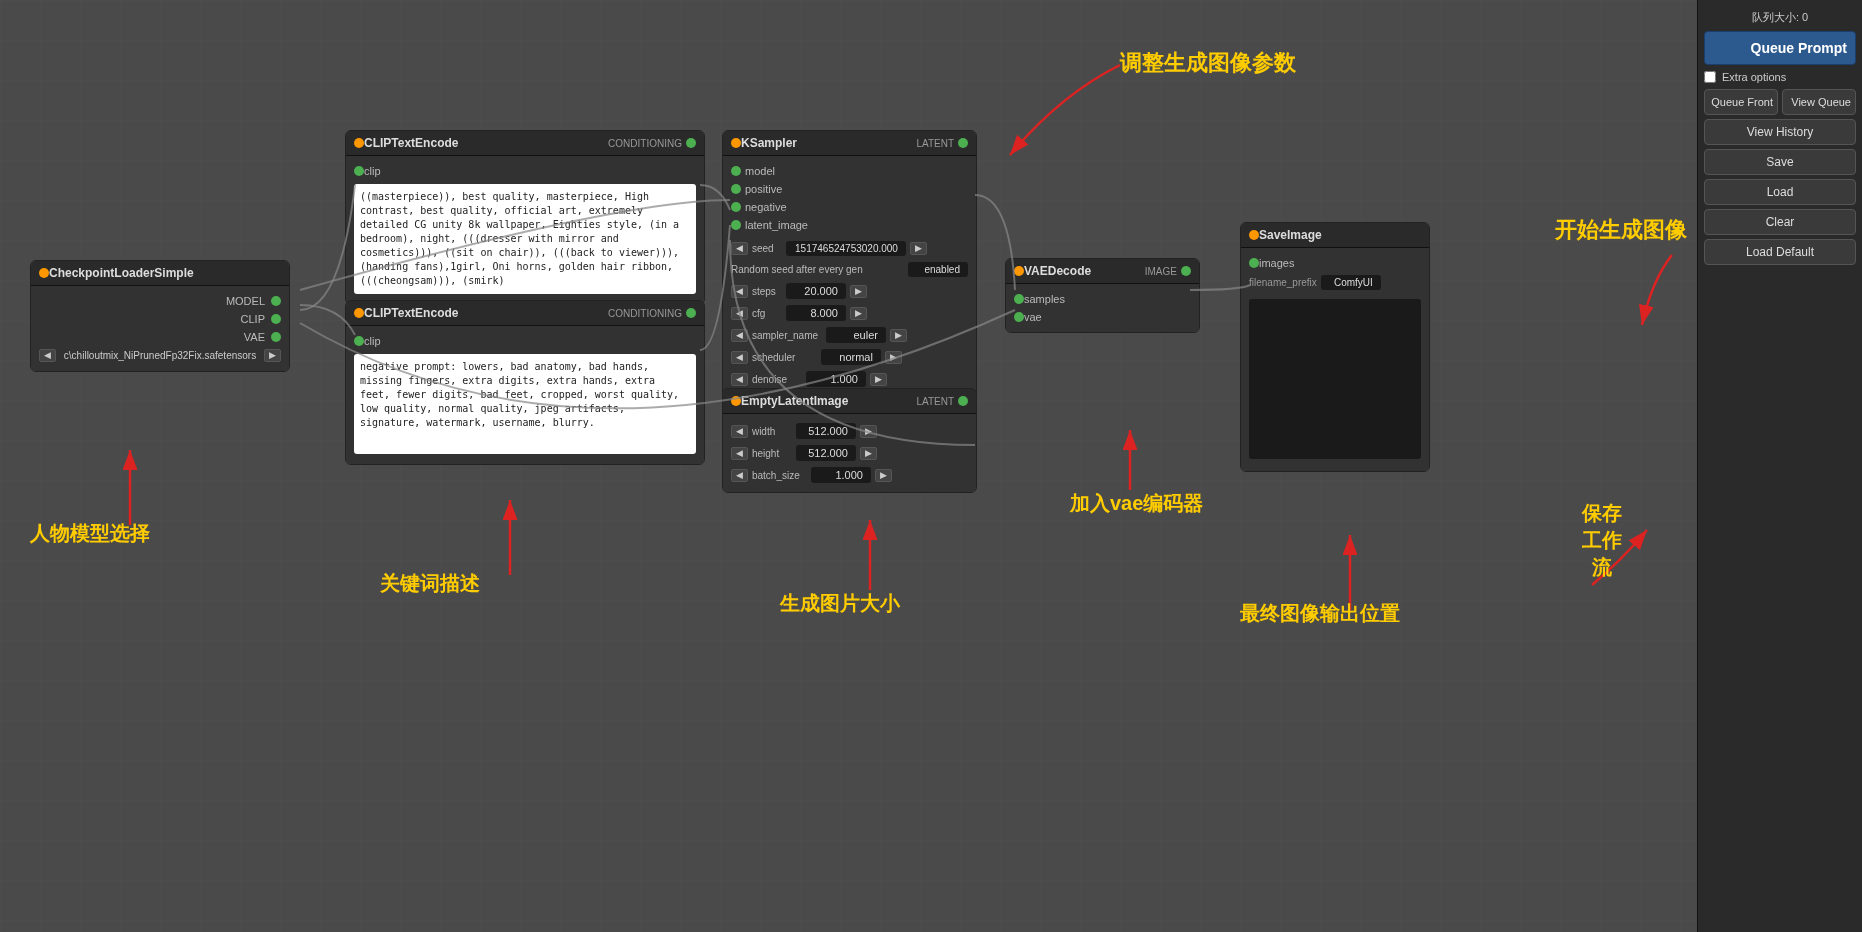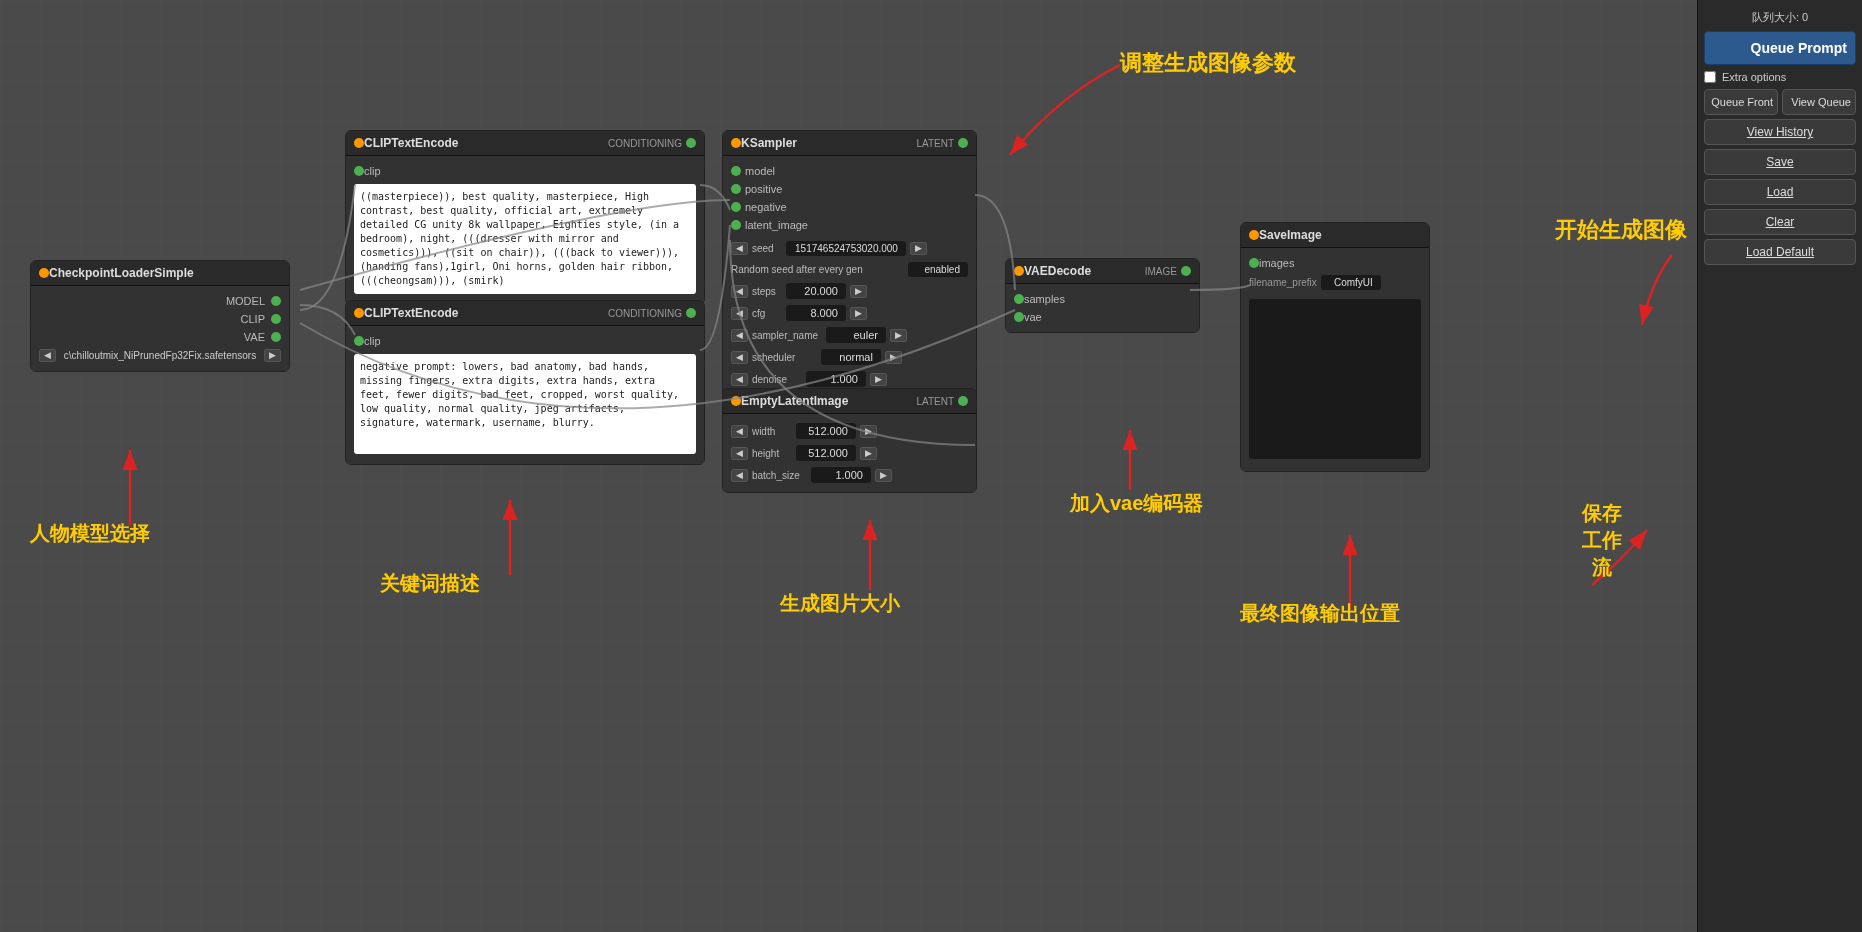--- a/index.html
+++ b/index.html
@@ -141,21 +141,20 @@
     .sidebar-btn-action {
       background: #3a3a3a;
       width: 100%;
       padding: 5px;
       text-align: center;
       border: 1px solid #555;
       border-radius: 4px;
       color: #ddd;
       font-size: 12px;
       cursor: pointer;
-      text-decoration: underline;
     }
     .extra-options-row {
       display: flex;
       align-items: center;
       gap: 6px;
       font-size: 11px;
       color: #ccc;
       padding: 2px 0;
     }
     .extra-checkbox {

